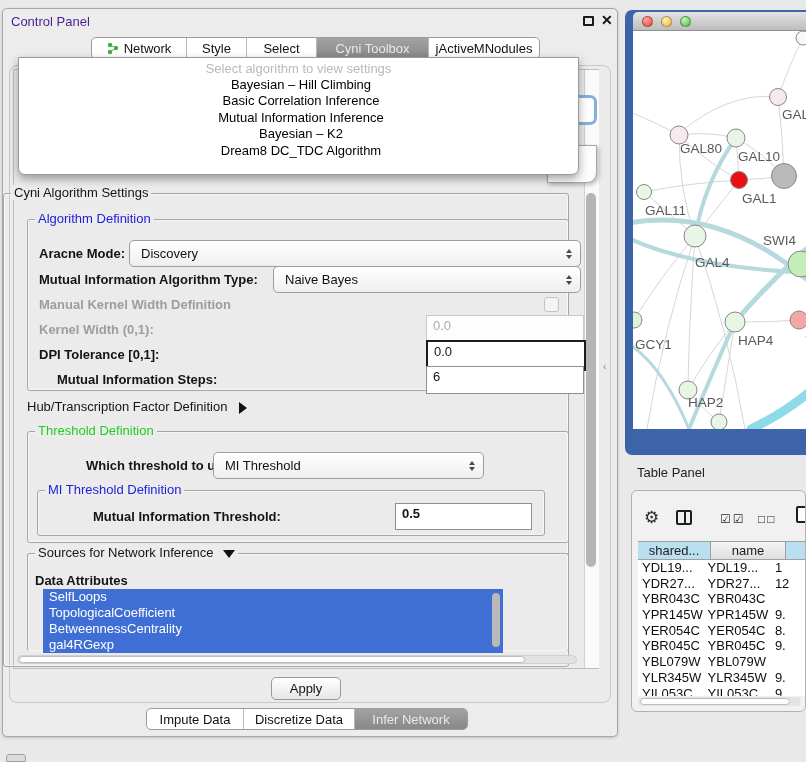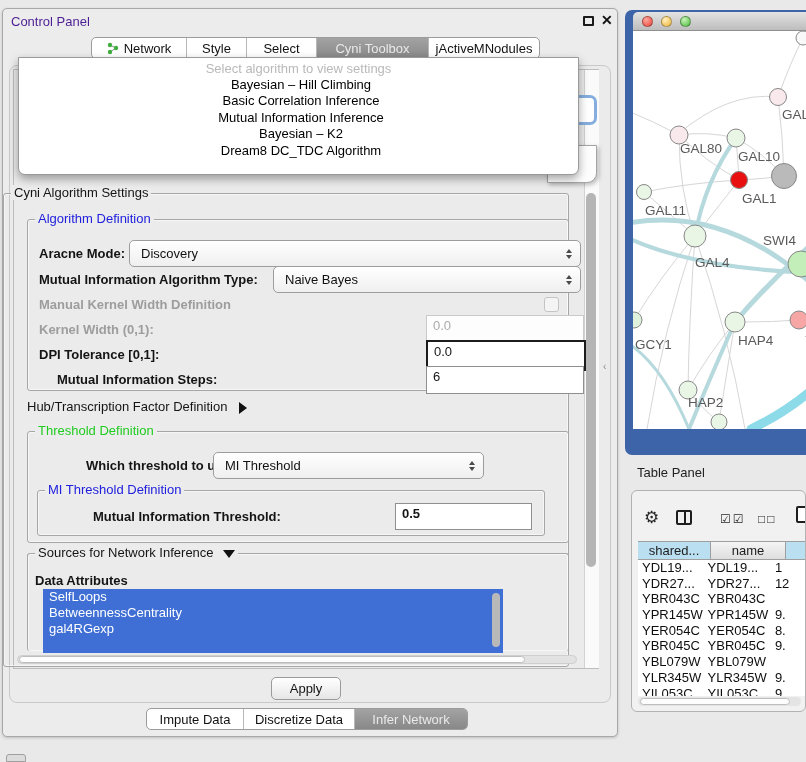--- a/index.html
+++ b/index.html
@@ -219,20 +219,21 @@
 
     <div class="abs group" style="left:24px;top:544px;width:542px;height:98px;border-bottom:none;">
       <span class="gtitle t-black">
         <span>Sources for Network Inference</span>
         <span class="tri-down" style="margin-left:6px;"></span>
       </span>
     </div>
     <div class="lbl" style="left:32px;top:564px;">Data Attributes</div>
     <div class="abs attr-list">
         <div class="attr-item">SelfLoops</div>
+        <div class="attr-item">TopologicalCoefficient</div>
         <div class="attr-item">BetweennessCentrality</div>
         <div class="attr-item">gal4RGexp</div>
       </div>
     <div class="abs attr-thumb"></div>
 
     <div class="abs hscroll"></div>
     <div class="abs hthumb"></div>
 
     <div class="btn" style="left:268px;top:668px;width:68px;height:21px;">Apply</div>
 

